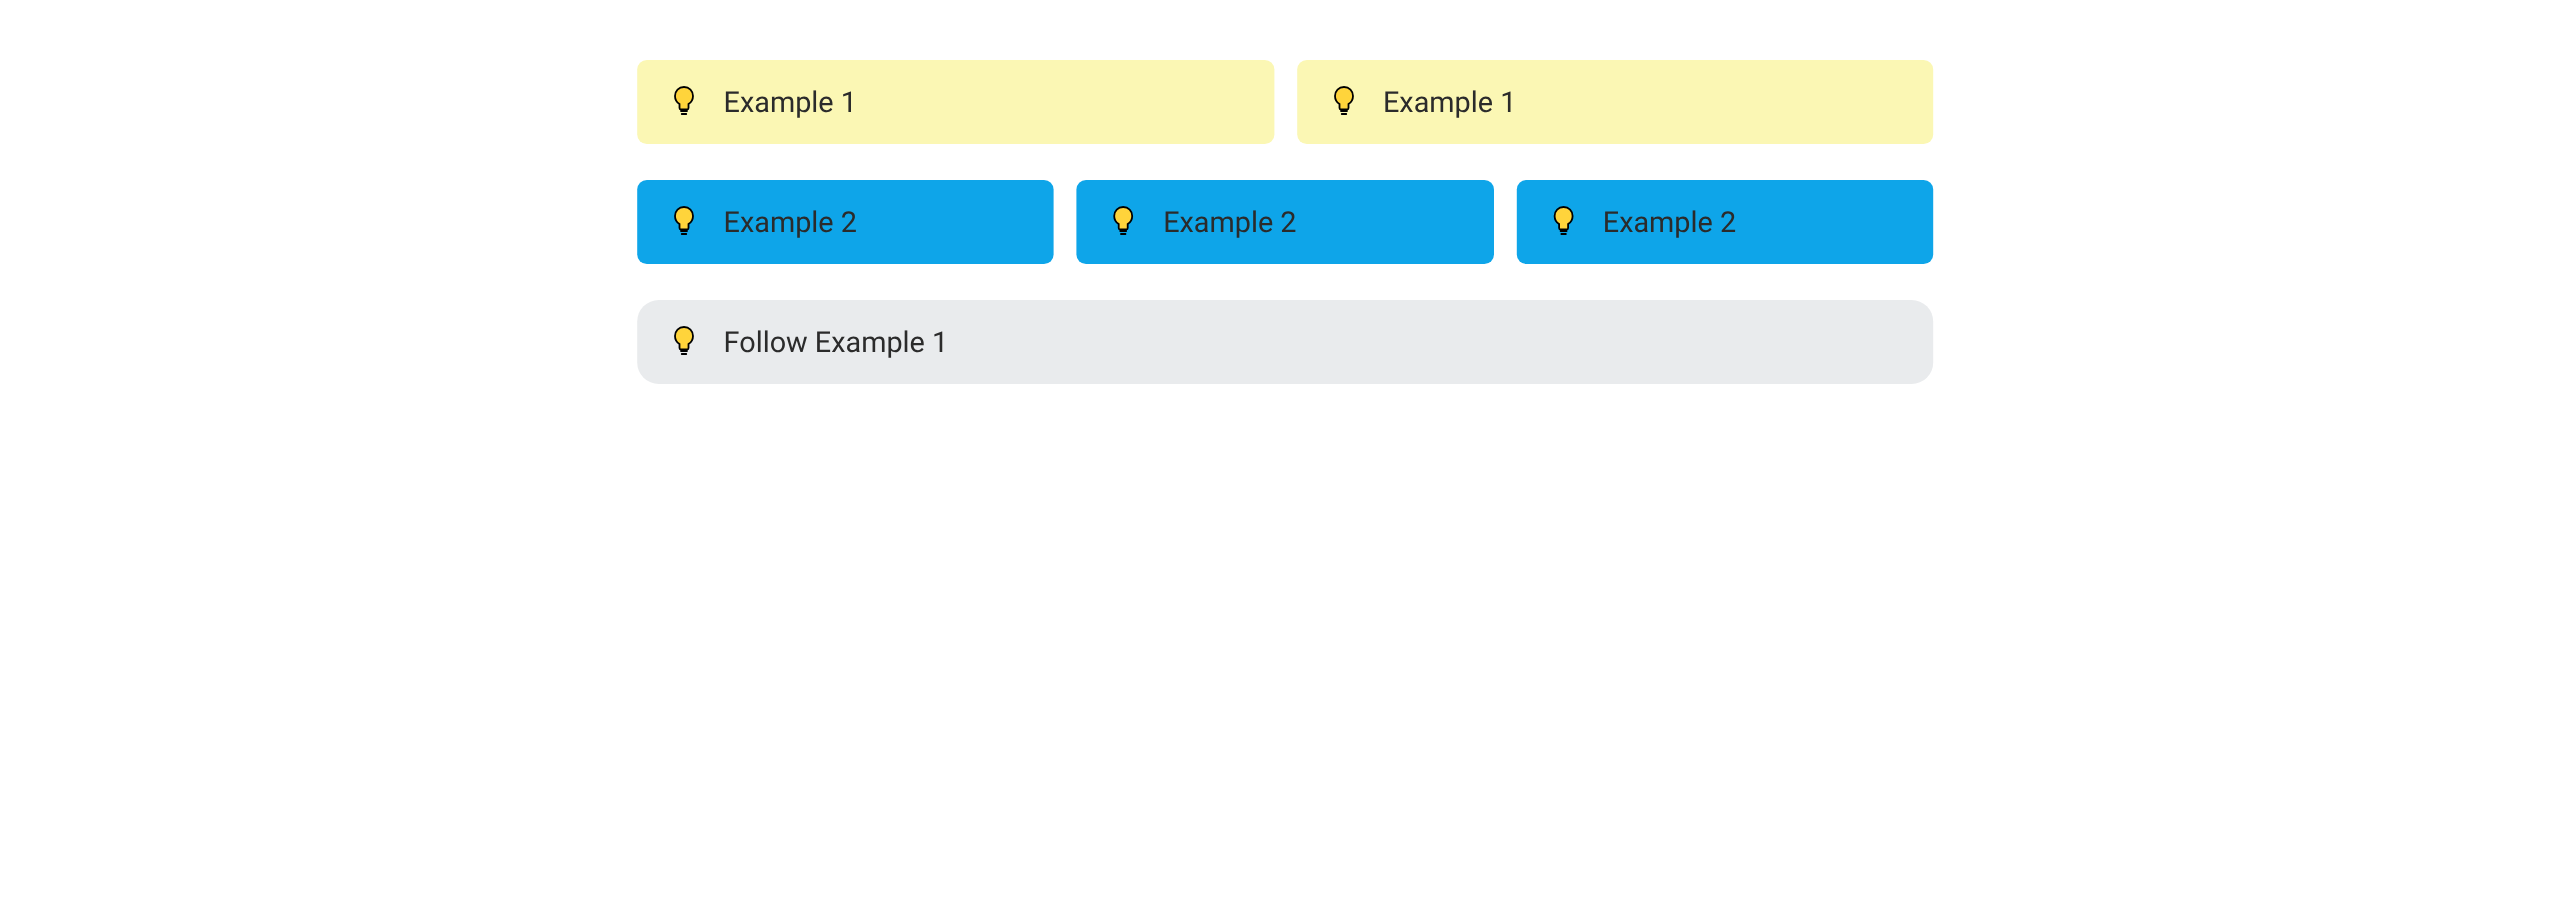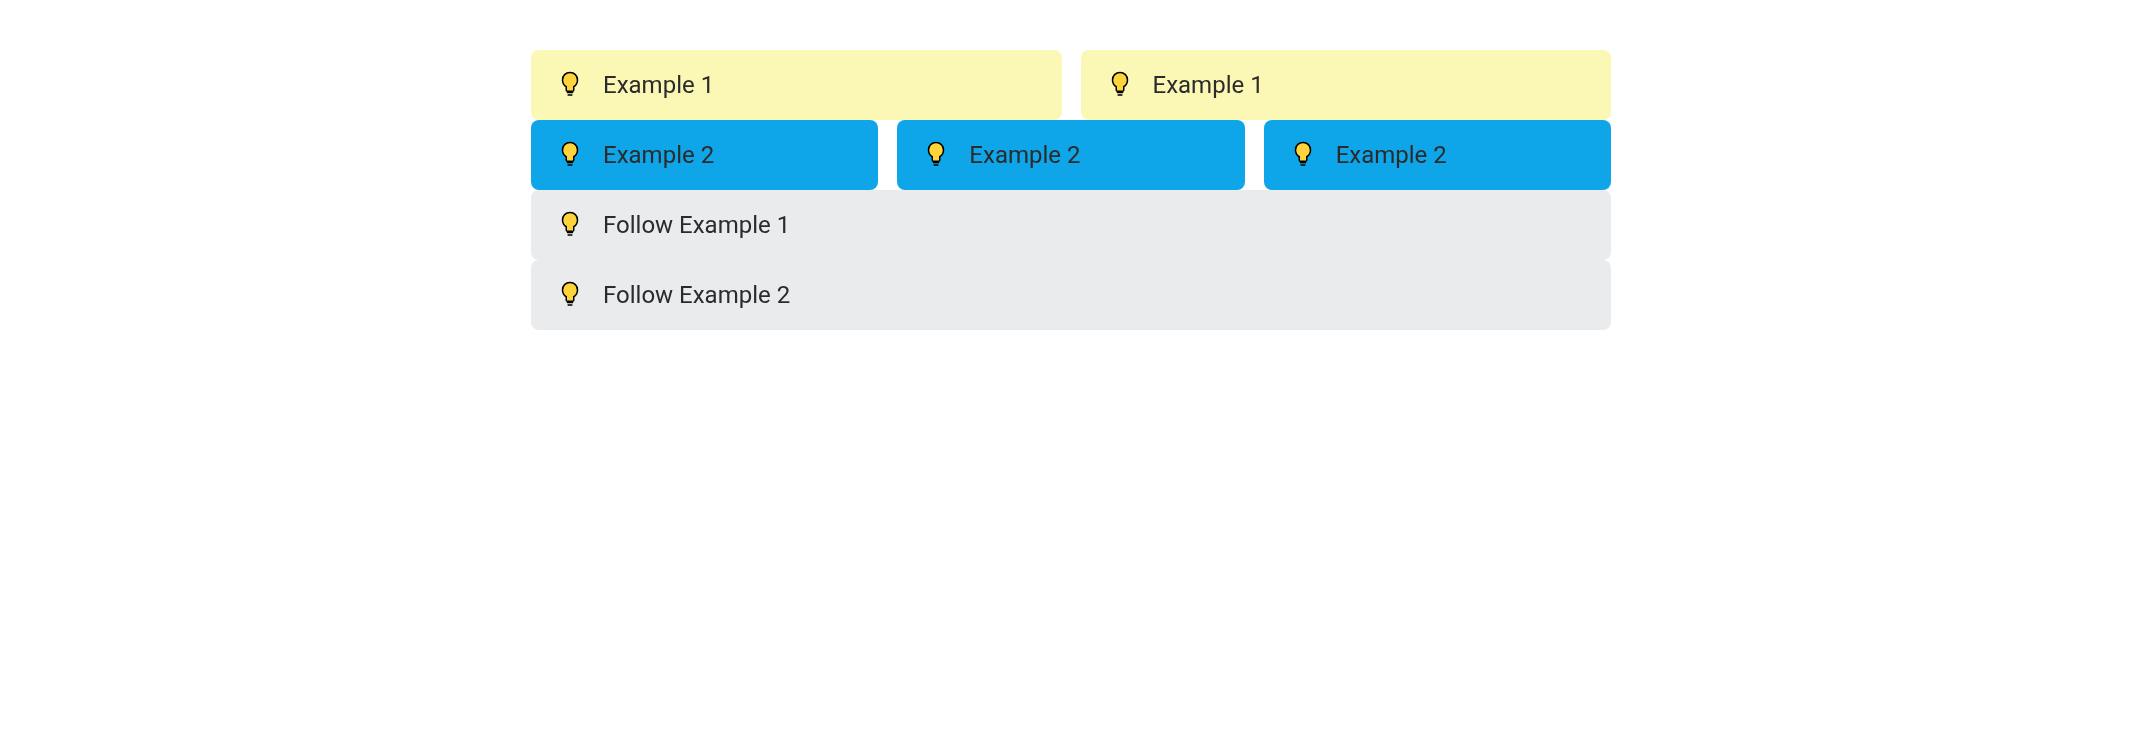--- a/index.html
+++ b/index.html
@@ -12,36 +12,38 @@
       background: #ffffff;
       padding: 50px 0;
     }
     .container {
       width: 1080px;
       margin: 0 auto;
     }
     .row {
       display: flex;
       gap: 19px;
+      margin-bottom: 30px;
     }
     .callout {
       display: flex;
       align-items: center;
       padding: 20px 24px;
       border-radius: 8px;
       flex: 1;
     }
     .callout.yellow {
       background-color: #fbf7b4;
     }
     .callout.green {
       background-color: #0ea5e9;
     }
     .callout.gray {
       background-color: #e9ebed;
+      border-radius: 18px;
     }
     .icon-wrap {
       margin-right: 18px;
       display: flex;
       align-items: center;
       justify-content: center;
     }
     .icon-wrap svg {
       width: 30px;
       height: 30px;
@@ -113,25 +115,14 @@
       <span class="icon-wrap">
         <svg viewBox="0 0 24 24">
             <path d="M12 2C8.5 2 6 4.5 6 8c0 2.4 1.3 4.3 3 5.4V16c0 .6.4 1 1 1h4c.6 0 1-.4 1-1v-2.6c1.7-1.1 3-3 3-5.4 0-3.5-2.5-6-6-6z" fill="#FFD43B" stroke="#000" stroke-width="1.2"></path>
             <path d="M10 18h4M10.5 20h3" stroke="#000" stroke-width="1.2" stroke-linecap="round"></path>
           </svg>
       </span>
       <span class="label">Follow Example 1</span>
     </div>
   </div>
 
-  <div class="row">
-    <div class="callout gray">
-      <span class="icon-wrap">
-        <svg viewBox="0 0 24 24">
-            <path d="M12 2C8.5 2 6 4.5 6 8c0 2.4 1.3 4.3 3 5.4V16c0 .6.4 1 1 1h4c.6 0 1-.4 1-1v-2.6c1.7-1.1 3-3 3-5.4 0-3.5-2.5-6-6-6z" fill="#FFD43B" stroke="#000" stroke-width="1.2"></path>
-            <path d="M10 18h4M10.5 20h3" stroke="#000" stroke-width="1.2" stroke-linecap="round"></path>
-          </svg>
-      </span>
-      <span class="label">Follow Example 2</span>
-    </div>
-  </div>
 
 </div>
 
 </body></html>

